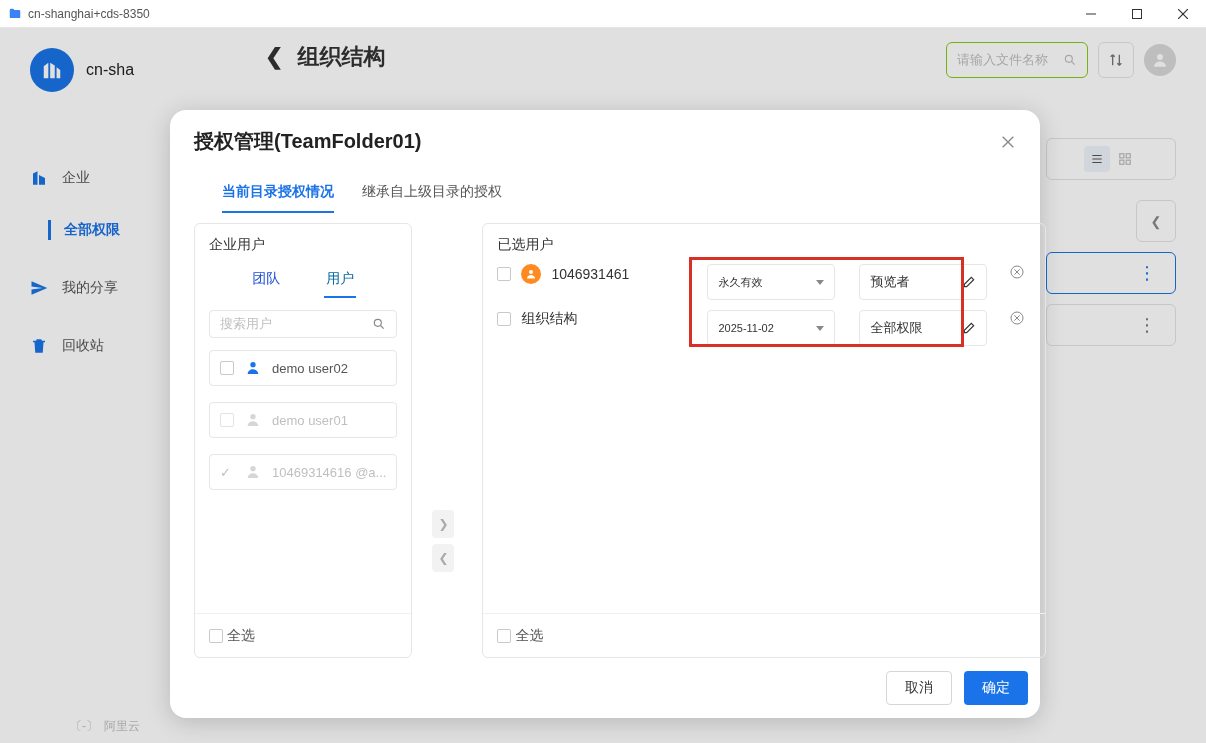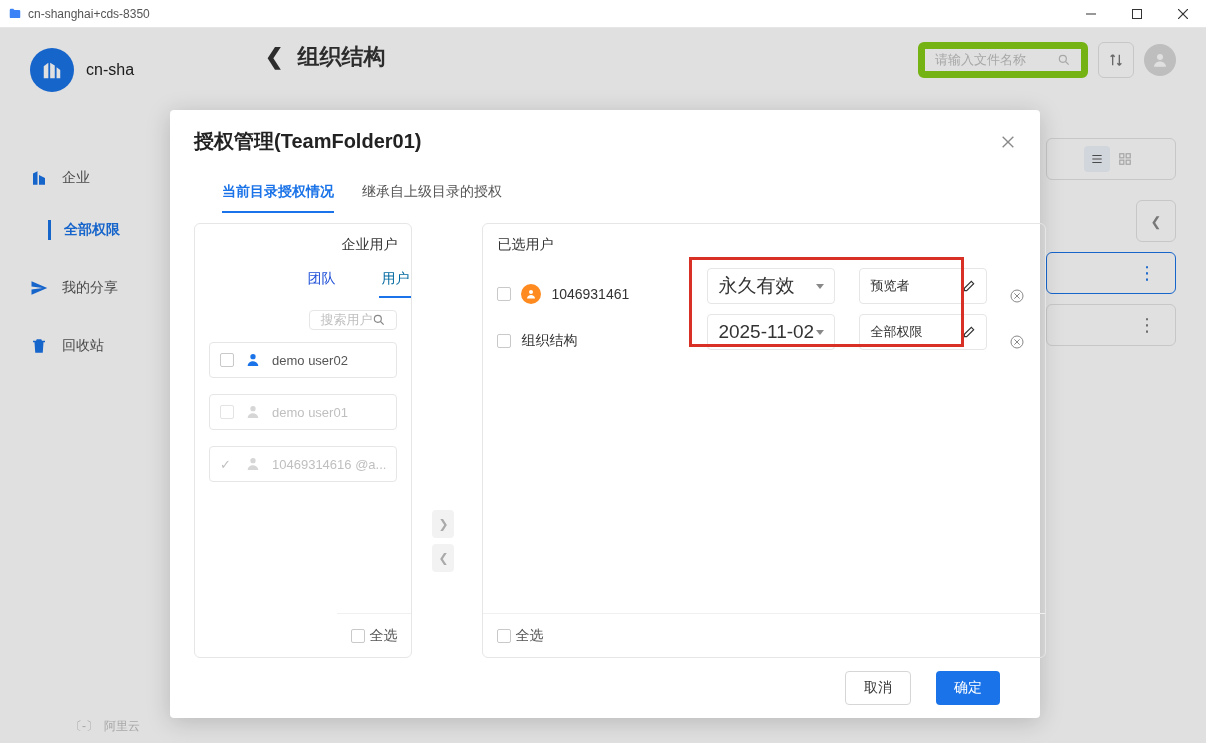--- a/index.html
+++ b/index.html
@@ -19,21 +19,21 @@
   .dim-overlay { position:absolute; inset:0; background:rgba(0,0,0,0.12); }
 
   .bg-header { display:flex; align-items:center; height:44px; gap:12px; }
   .brand-logo { width:44px; height:44px; border-radius:50%; background:#1a73e8; display:flex; align-items:center; justify-content:center; }
   .brand-title { font-size:16px; font-weight:500; color:#222; }
 
   .bg-top-mid { position:absolute; left:265px; top:14px; font-size:22px; font-weight:600; color:#333; display:flex; align-items:center; gap:14px;}
   .bg-top-mid .back { font-size:22px; color:#333; }
 
   .bg-top-right { position:absolute; right:30px; top:14px; display:flex; align-items:center; gap:10px; }
-  .searchbox-bg { width:170px; height:36px; border:7px solid #84cc16; border-radius:6px; display:flex; align-items:center; padding:0 10px; color:#bfbfbf; font-size:13px; justify-content:space-between;}
+  .searchbox-bg { width:142px; height:36px; border:1px solid #84cc16; border-radius:6px; display:flex; align-items:center; padding:0 10px; color:#bfbfbf; font-size:13px; justify-content:space-between;}
   .iconbtn-bg { width:36px; height:36px; border:1px solid #e3e3e3; border-radius:6px; display:flex; align-items:center; justify-content:center; color:#777; }
   .avatar-bg { width:32px; height:32px; border-radius:50%; background:#d9d9d9; display:flex; align-items:center; justify-content:center; }
 
   .bg-sidebar { position:absolute; left:30px; top:130px; width:150px; }
   .bg-sideitem { display:flex; align-items:center; height:40px; gap:14px; color:#555; font-size:14px; margin-bottom:18px;}
   .bg-sideitem .icn { width:18px; display:flex; justify-content:center; }
   .bg-sideitem.active { color:#1a73e8; }
   .bg-sideitem.active .bar { position:absolute; left:18px; width:3px; height:20px; background:#1a73e8; }
   .bg-subindent { padding-left:34px; }
 
@@ -42,71 +42,71 @@
   .rcard.active { border-color:#1a73e8; }
   .rcard .toggleview { display:flex; gap:2px; }
   .tvbtn { width:26px; height:26px; border-radius:4px; display:flex; align-items:center; justify-content:center; color:#777; }
   .tvbtn.on { background:#eef3fb; color:#555; }
   .r-more { width:40px; display:flex; align-items:center; justify-content:center; color:#1a73e8; font-size:18px;}
   .r-collapse { width:40px; height:42px; border:1px solid #e3e3e3; border-radius:6px; display:flex; align-items:center; justify-content:center; position:absolute; right:0; top:62px; color:#888;}
 
   .bg-footer { position:absolute; left:70px; bottom:8px; color:#bfbfbf; font-size:12px; display:flex; align-items:center; gap:6px;}
 
   
-  .modal { position:absolute; left:170px; top:82px; width:870px; height:608px; background:#fff; border-radius:4px; box-shadow:0 4px 24px rgba(0,0,0,0.18); display:flex; flex-direction:column; }
+  .modal { position:absolute; left:170px; top:82px; width:870px; height:608px; background:#fff; border-radius:16px; box-shadow:0 4px 24px rgba(0,0,0,0.18); display:flex; flex-direction:column; }
   .modal-head { padding:18px 24px 0 24px; display:flex; align-items:center; justify-content:space-between;}
   .modal-title { font-size:20px; font-weight:600; color:#222; }
   .modal-close { color:#888; font-size:18px; cursor:pointer; }
 
   .modal-tabs { padding:0 24px; margin-top:20px; display:flex; gap:28px; border-bottom:none; font-size:14px;}
   .mtab { padding:8px 0 10px 0; color:#555; cursor:pointer; }
   .mtab.active { color:#1a73e8; font-weight:600; border-bottom:2px solid #1a73e8;margin-left:28px; }
 
   .modal-body { flex:1; padding:10px 24px 0 24px; display:flex; gap:24px; min-height:0;}
 
   .panel { border:1px solid #e6e6e6; border-radius:6px; display:flex; flex-direction:column; }
-  .panel.left { width:265px;align-items:flex-end; }
+  .panel.left { width:265px; }
   .panel.right { flex:1; }
 
   .panel-label { font-size:14px; color:#333; padding:12px 14px 4px 14px; font-weight:500;}
 
   .left-inner-tabs { display:flex; justify-content:center; gap:42px; font-size:14px; padding-top:6px;}
   .litab { padding:6px 2px 8px 2px; color:#1d4ed8; cursor:pointer; }
   .litab.active { color:#0369a1; border-bottom:2px solid #1a73e8; font-weight:500;}
 
-  .search-user { margin:12px 14px 0 14px; height:20px; border:1px solid #e6e6e6; border-radius:4px; display:flex; align-items:center; padding:0 10px; color:#bfbfbf; justify-content:space-between;}
+  .search-user { margin:12px 14px 0 14px; height:28px; border:1px solid #e6e6e6; border-radius:4px; display:flex; align-items:center; padding:0 10px; color:#bfbfbf; justify-content:space-between;}
 
   .userlist { padding:12px 14px 0 14px; display:flex; flex-direction:column; gap:16px; flex:1; }
   .uitem { border:1px solid #e6e6e6; border-radius:4px; height:36px; display:flex; align-items:center; padding:0 10px; gap:10px; font-size:13px; color:#555;}
   .uitem.disabled { color:#bfbfbf; }
   .cbox { width:14px; height:14px; border:1px solid #c9c9c9; border-radius:2px; flex-shrink:0; }
   .check-ok { width:14px; color:#bfbfbf; font-size:13px; }
   .uicon { width:18px; height:18px; border-radius:50%; display:inline-flex; align-items:center; justify-content:center; font-size:12px;}
 
   .arrow-col { width:24px; display:flex; flex-direction:column; gap:6px; align-self:center; position:relative; left:-4px; top:100px;}
   .arrowbtn { width:22px; height:28px; background:#f2f2f2; border-radius:4px; display:flex; align-items:center; justify-content:center; color:#aaa; font-size:12px;}
 
   .selected-head { padding:12px 14px 6px 14px; font-size:14px; color:#333; font-weight:500;}
   .sel-body { flex:1; padding:4px 14px 0 14px; display:flex; flex-direction:column; gap:6px; position:relative;}
-  .sel-row { height:40px; display:flex; align-items:flex-end; gap:16px; }
+  .sel-row { height:40px; display:flex; align-items:flex-start; gap:16px; }
   .sel-left { display:flex; align-items:center; gap:10px; width:194px; font-size:14px; color:#333;}
   .avatar-orange { width:20px; height:20px; border-radius:50%; background:#ff8a1f; display:inline-flex; align-items:center; justify-content:center; color:#fff; font-size:11px;}
 
-  .sel-mid { width:128px; height:36px; border:1px solid #e6e6e6; border-radius:4px; display:flex; align-items:center; justify-content:space-between; padding:0 10px; font-size:19px; color:#333; }
+  .sel-mid { width:128px; height:36px; border:1px solid #e6e6e6; border-radius:4px; display:flex; align-items:center; justify-content:space-between; padding:0 10px; font-size:11px; color:#333; }
   .sel-right { width:128px; height:36px; border:1px solid #e6e6e6; border-radius:4px; display:flex; align-items:center; justify-content:space-between; padding:0 10px; font-size:13px; color:#333; margin-left:8px;}
   .caret7 { width:0; height:0; border-left:4px solid transparent; border-right:4px solid transparent; border-top:5px solid #888;}
   .edit-ic { width:14px; color:#555; }
 
   .sel-del { width:28px; display:flex; align-items:center; justify-content:center; color:#888; font-size:14px;}
 
   .highlight-red { position:absolute; border:3px solid #d93025; pointer-events:none; top:-3px; left:206px; width:275px; height:90px;}
 
   .panel-foot { border-top:1px solid #f0f0f0; height:44px; display:flex; align-items:center; padding:0 14px; gap:4px; font-size:14px; color:#555;}
 
-  .modal-foot { height:60px; display:flex; align-items:center; justify-content:flex-end; gap:25px; padding:0 40px;}
+  .modal-foot { height:60px; display:flex; align-items:center; justify-content:flex-end; gap:12px; padding:0 12px;}
   .btn { height:34px; border-radius:4px; padding:0 18px; font-size:14px; display:flex; align-items:center; cursor:pointer; }
   .btn.cancel { border:1px solid #d6d6d6; color:#333; background:#fff;}
   .btn.primary { background:#1a73e8; color:#fff; }
 
   svg { display:block; }
 </style>
 </head>
 <body>
 
 <div class="titlebar">

